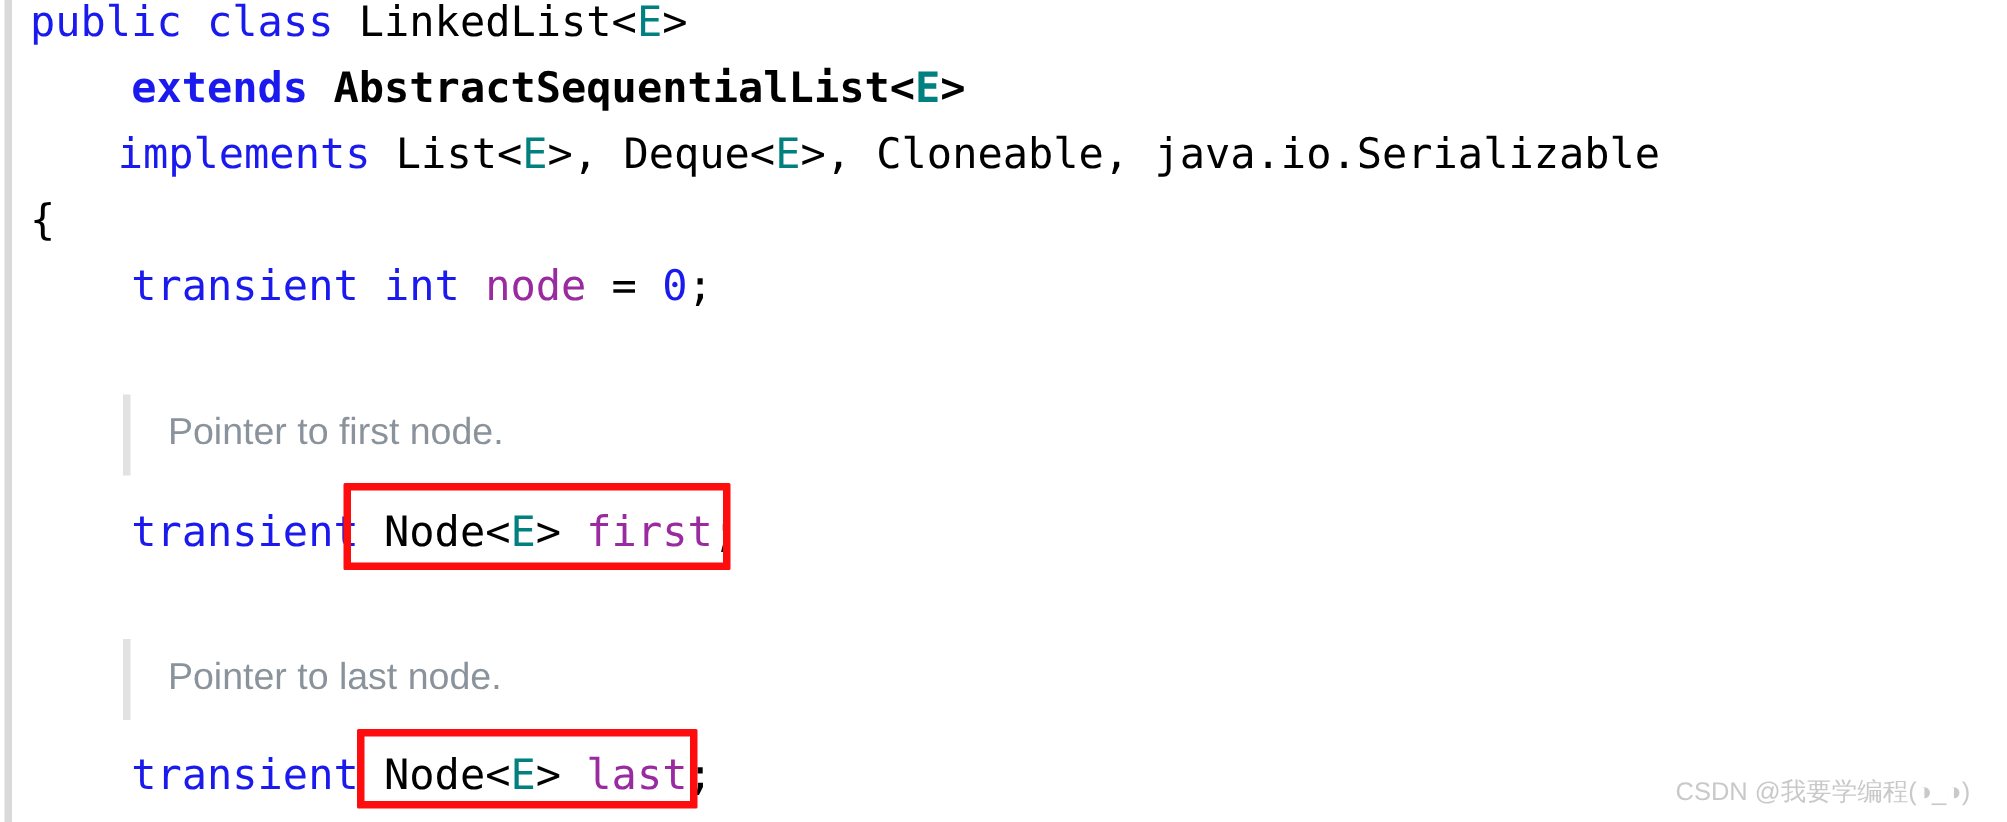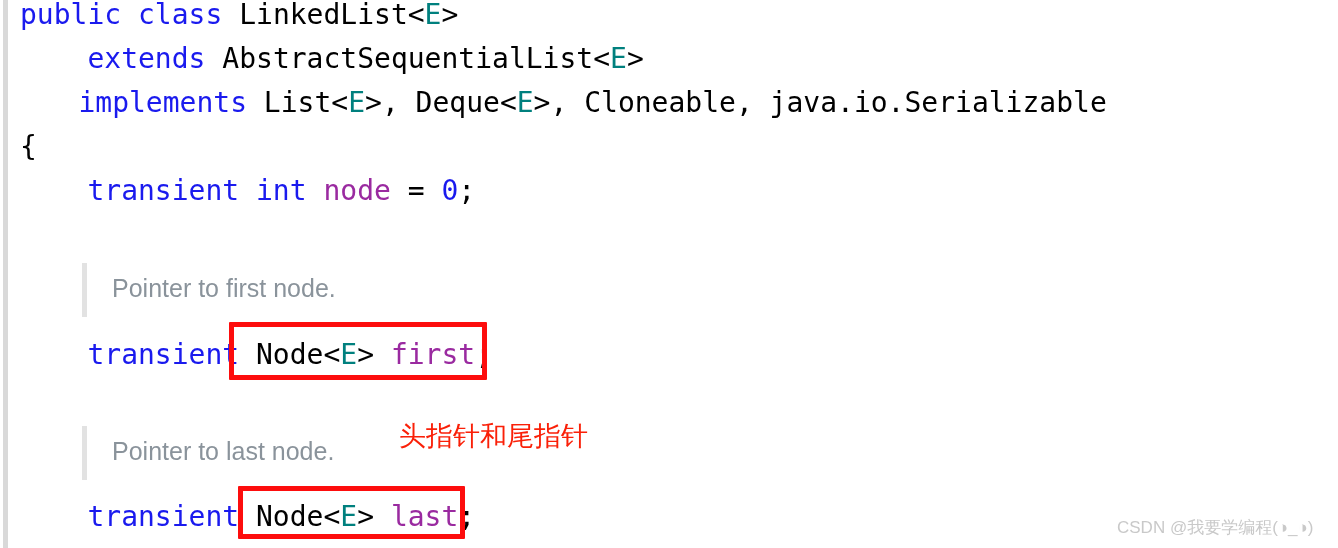--- a/index.html
+++ b/index.html
@@ -102,21 +102,21 @@
 </style>
 </head>
 <body>
 
 <div id="gutter-bar"></div>
 
 <div id="code-surface">
 
   <div class="code-line" id="line-0" style="left:20px; top:-2px;"><span class="kw">public</span><span class="plain"> </span><span class="kw">class</span><span class="plain"> LinkedList&lt;</span><span class="gen">E</span><span class="plain">&gt;</span></div>
 
-  <div class="code-line" id="line-1" style="left:20px; top:42px;"><span class="plain">    </span><span class="kw">extends</span><span class="plain"> AbstractSequentialList&lt;</span><span class="gen">E</span><span class="plain">&gt;</span></div>
+  <div class="code-line" id="line-1" style="left:20px; top:42px;font-weight:bold;"><span class="plain">    </span><span class="kw">extends</span><span class="plain"> AbstractSequentialList&lt;</span><span class="gen">E</span><span class="plain">&gt;</span></div>
 
   <div class="code-line" id="line-2" style="left:11px; top:86px;"><span class="plain">    </span><span class="kw">implements</span><span class="plain"> List&lt;</span><span class="gen">E</span><span class="plain">&gt;, Deque&lt;</span><span class="gen">E</span><span class="plain">&gt;, Cloneable, java.io.Serializable</span></div>
 
   <div class="code-line" id="line-3" style="left:20px; top:130px;"><span class="plain">{</span></div>
 
   <div class="code-line" id="line-4" style="left:20px; top:174px;"><span class="plain">    </span><span class="kw">transient</span><span class="plain"> </span><span class="kw">int</span><span class="plain"> </span><span class="fld">node</span><span class="plain"> = </span><span class="num">0</span><span class="plain">;</span></div>
 
   <div class="code-line" id="line-5" style="left:20px; top:338px;"><span class="plain">    </span><span class="kw">transient</span><span class="plain"> Node&lt;</span><span class="gen">E</span><span class="plain">&gt; </span><span class="fld">first</span><span class="plain">;</span></div>
 
   <div class="code-line" id="line-6" style="left:20px; top:500px;"><span class="plain">    </span><span class="kw">transient</span><span class="plain"> Node&lt;</span><span class="gen">E</span><span class="plain">&gt; </span><span class="fld">last</span><span class="plain">;</span></div>
@@ -128,17 +128,16 @@
 
   <div class="doc-block" style="left:82px; top:426px; width:400px; height:54px;">
     <div class="doc-bar" style="height:54px;"></div>
     <div class="doc-text" style="left:30px; top:10px;">Pointer to last node.</div>
   </div>
 
   <div class="redbox" style="left:229px; top:322px; width:258px; height:58px;"></div>
 
   <div class="redbox" style="left:238px; top:486px; width:227px; height:53px;"></div>
 
-  <div id="cn-annotation" style="left:399px; top:420px;">头指针和尾指针</div>
 
   <div id="watermark" style="left:1117px; top:516px;">CSDN @我要学编程(◑_◑)</div>
 
 </div>
 
 </body></html>

